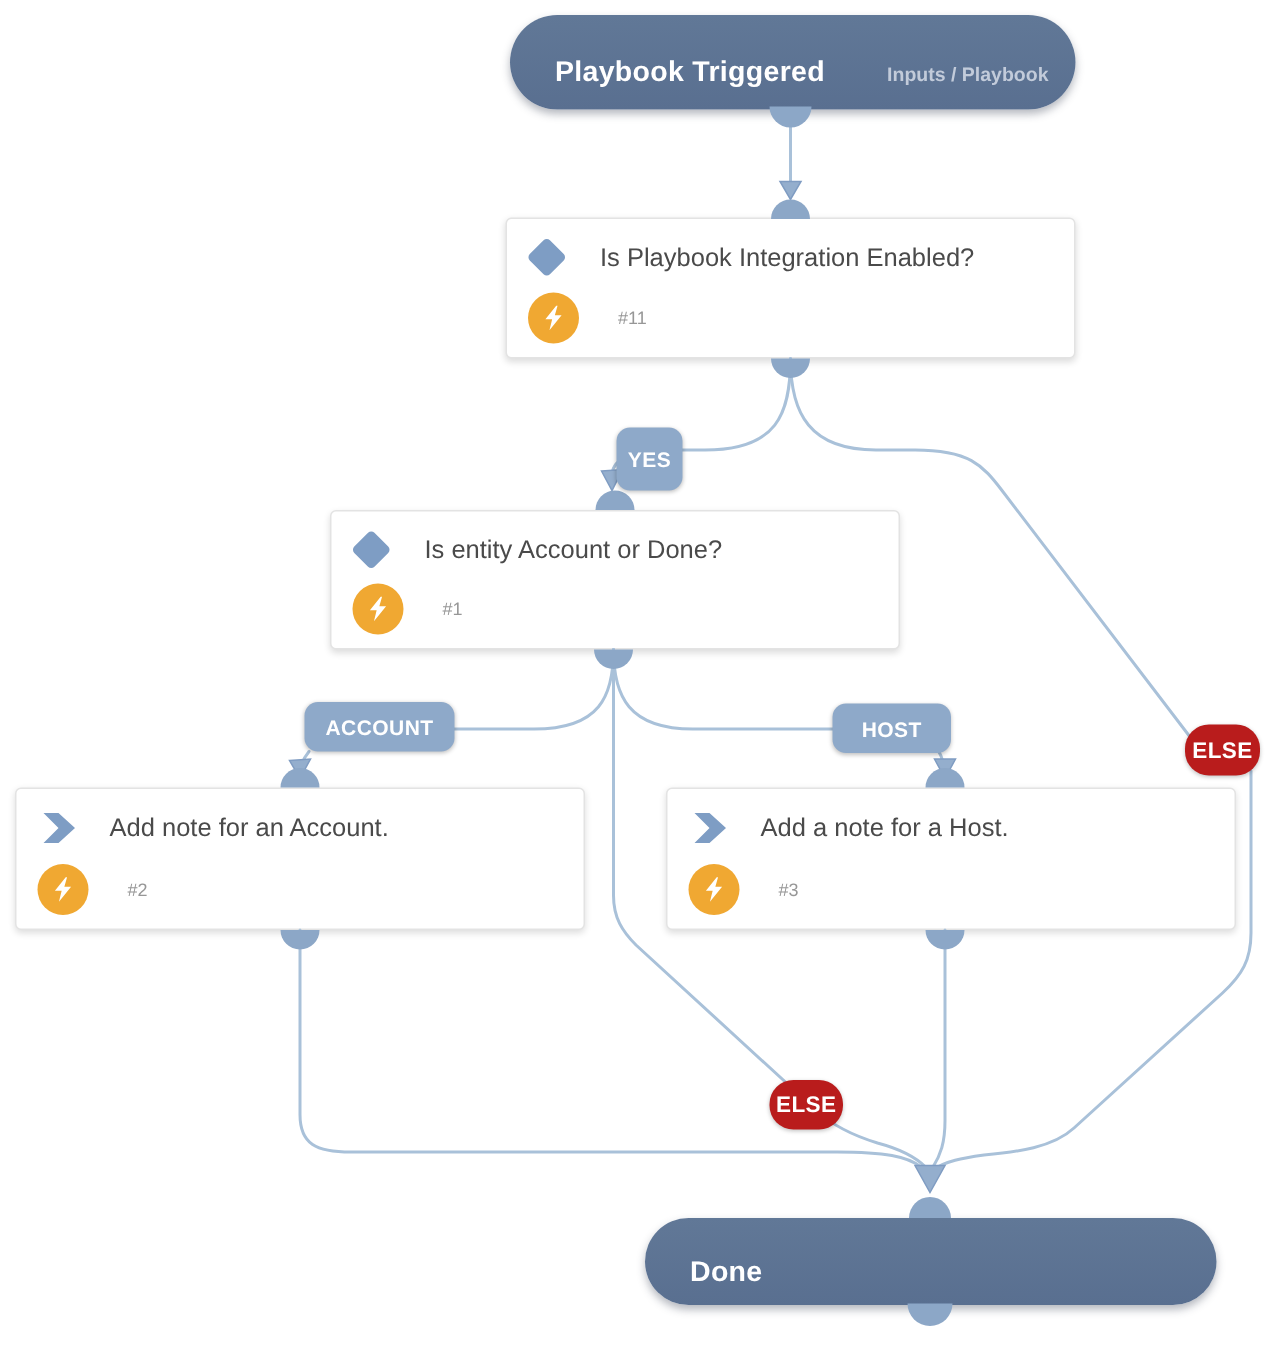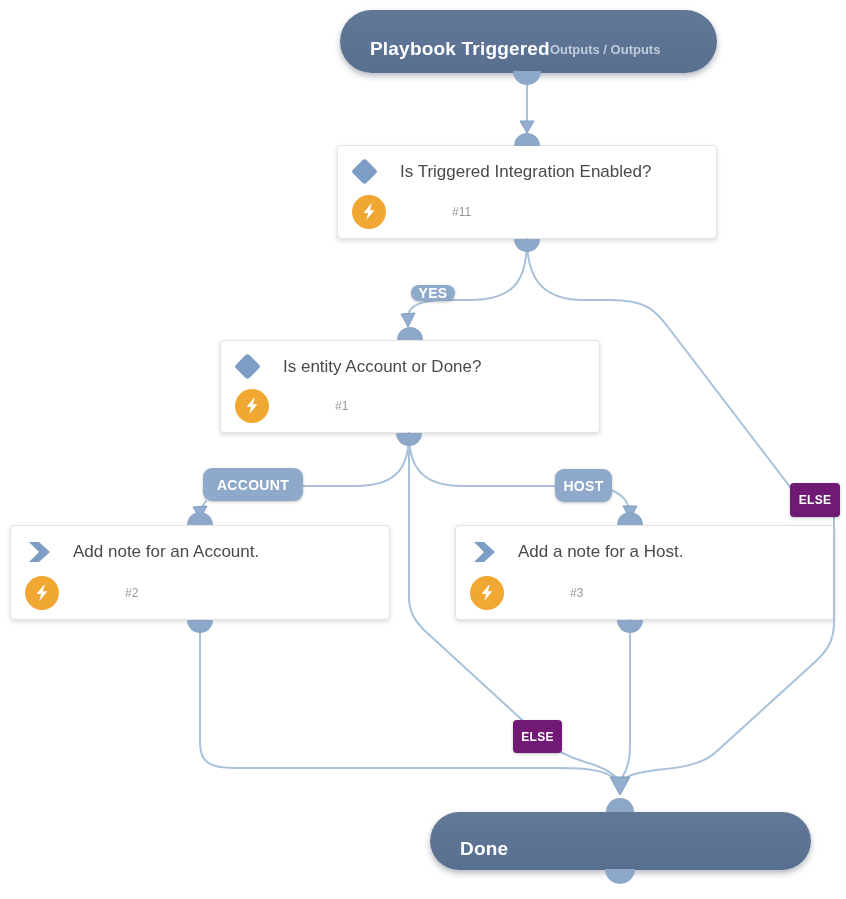--- a/index.html
+++ b/index.html
@@ -3,52 +3,52 @@
 <meta charset="utf-8">
 <style>
   html,body{margin:0;padding:0;background:#ffffff;}
   .canvas{
     position:relative;width:846px;height:899px;overflow:hidden;
     font-family:"Liberation Sans", sans-serif;background:#ffffff;
   }
   svg.edges{position:absolute;left:0;top:0;z-index:3;pointer-events:none;}
   
   .pill{
-    position:absolute;z-index:2;display:flex;align-items:center;
+    position:absolute;z-index:2;display:flex;align-items:center;justify-content:space-between;
     background:linear-gradient(#617897,#596f90);border-radius:32px;
     box-shadow:0 3px 6px rgba(40,50,70,.35);color:#fff;box-sizing:border-box;
     padding:15px 18px 0 30px;cursor:pointer;
   }
   .pill-title{font-size:19px;font-weight:700;letter-spacing:.2px;}
   .pill-sub{font-size:13px;font-weight:700;color:#c2cbda;}
   
   .card{
     position:absolute;z-index:2;background:#fff;border:1px solid #e3e3e3;border-radius:4px;
     box-shadow:0 2px 5px rgba(0,0,0,.14);box-sizing:border-box;cursor:pointer;
   }
   .card-head{display:flex;align-items:center;padding:13px 14px 0 14px;}
   .icon-box{width:26px;height:26px;flex:0 0 26px;position:relative;}
   .diamond{
     position:absolute;left:3px;top:3px;width:19px;height:19px;background:#7e9dc4;
     border-radius:3px;transform:rotate(45deg);
   }
   .card-title{font-size:17px;color:#4a4a4a;margin-left:22px;white-space:nowrap;}
-  .card-foot{position:absolute;left:14px;bottom:9px;display:flex;align-items:center;gap:40px;}
+  .card-foot{position:absolute;left:14px;bottom:9px;display:flex;align-items:center;}
   .badge{
     width:34px;height:34px;border-radius:50%;background:#f0a832;
     display:flex;align-items:center;justify-content:center;flex:0 0 34px;
   }
   .card-id{font-size:12px;color:#979797;margin-left:26px;}
   
   .elabel{
     position:absolute;z-index:4;display:flex;align-items:center;justify-content:center;
     color:#fff;font-weight:700;box-shadow:0 1px 3px rgba(0,0,0,.25);cursor:pointer;
   }
   .elabel.blue{background:#8ea9c9;border-radius:9px;font-size:14px;letter-spacing:.3px;}
-  .elabel.dark{background:#701a75;border-radius:4px;font-size:12px;letter-spacing:.3px;}
+  .elabel.dark{background:#b91c1c;border-radius:16px;font-size:15px;letter-spacing:.3px;}
 </style>
 </head>
 <body>
 
 <div class="canvas">
 
   <svg class="edges" width="846" height="899" viewBox="0 0 846 899">
     <g fill="none" stroke="#a9c1d9" stroke-width="2" stroke-linecap="round">
       <path d="M527,73 L527,130"></path>
       <path d="M527,239 C527,276 518,300 470,300 L446,300 C420,300 409,306 408,316"></path>
@@ -79,29 +79,29 @@
       <path d="M187,620 A13,13 0 0 0 213,620 Z"></path>
       <path d="M617,525 A13,13 0 0 1 643,525 Z"></path>
       <path d="M617,620 A13,13 0 0 0 643,620 Z"></path>
       <path d="M606,812 A14,14 0 0 1 634,812 Z"></path>
       <path d="M605,869 A15,15 0 0 0 635,869 Z"></path>
     </g>
   </svg>
 
   <div class="pill" style="left:340px;top:10px;width:377px;height:63px">
     <span class="pill-title">Playbook Triggered</span>
-    <span class="pill-sub">Outputs / Outputs</span>
+    <span class="pill-sub">Inputs / Playbook</span>
   </div>
 
   <div class="card" style="left:337px;top:145px;width:380px;height:94px">
     <div class="card-head">
       <span class="icon-box">
           <span class="diamond"></span>
         </span>
-      <span class="card-title">Is Triggered Integration Enabled?</span>
+      <span class="card-title">Is Playbook Integration Enabled?</span>
     </div>
     <div class="card-foot">
       <span class="badge">
         <svg width="18" height="18" viewBox="0 0 20 20">
             <path d="M12,1 L4,11 L9,11 L7,19 L16,8 L11,8 L13,1 Z" fill="#ffffff"></path>
           </svg>
       </span>
       <span class="card-id">#11</span>
     </div>
   </div>
@@ -135,21 +135,21 @@
     <div class="card-foot">
       <span class="badge">
         <svg width="18" height="18" viewBox="0 0 20 20">
             <path d="M12,1 L4,11 L9,11 L7,19 L16,8 L11,8 L13,1 Z" fill="#ffffff"></path>
           </svg>
       </span>
       <span class="card-id">#2</span>
     </div>
   </div>
 
-  <div class="card" style="left:455px;top:525px;width:380px;height:95px">
+  <div class="card" style="left:444px;top:525px;width:380px;height:95px">
     <div class="card-head">
       <span class="icon-box">
         <svg width="26" height="26" viewBox="0 0 26 26">
             <polygon points="4,3 14,3 25,13 14,23 4,23 14,13" fill="#7e9dc4"></polygon>
           </svg>
       </span>
       <span class="card-title">Add a note for a Host.</span>
     </div>
     <div class="card-foot">
       <span class="badge">
@@ -158,19 +158,19 @@
           </svg>
       </span>
       <span class="card-id">#3</span>
     </div>
   </div>
 
   <div class="pill" style="left:430px;top:812px;width:381px;height:58px;border-radius:29px">
     <span class="pill-title">Done</span>
   </div>
 
-  <div class="elabel blue" style="left:411px;top:285px;width:44px;height:16px">YES</div>
+  <div class="elabel blue" style="left:411px;top:285px;width:44px;height:42px">YES</div>
   <div class="elabel blue" style="left:203px;top:468px;width:100px;height:33px">ACCOUNT</div>
-  <div class="elabel blue" style="left:555px;top:469px;width:57px;height:33px">HOST</div>
+  <div class="elabel blue" style="left:555px;top:469px;width:79px;height:33px">HOST</div>
   <div class="elabel dark" style="left:790px;top:483px;width:50px;height:34px">ELSE</div>
   <div class="elabel dark" style="left:513px;top:720px;width:49px;height:33px">ELSE</div>
 
 </div>
 
 </body></html>

